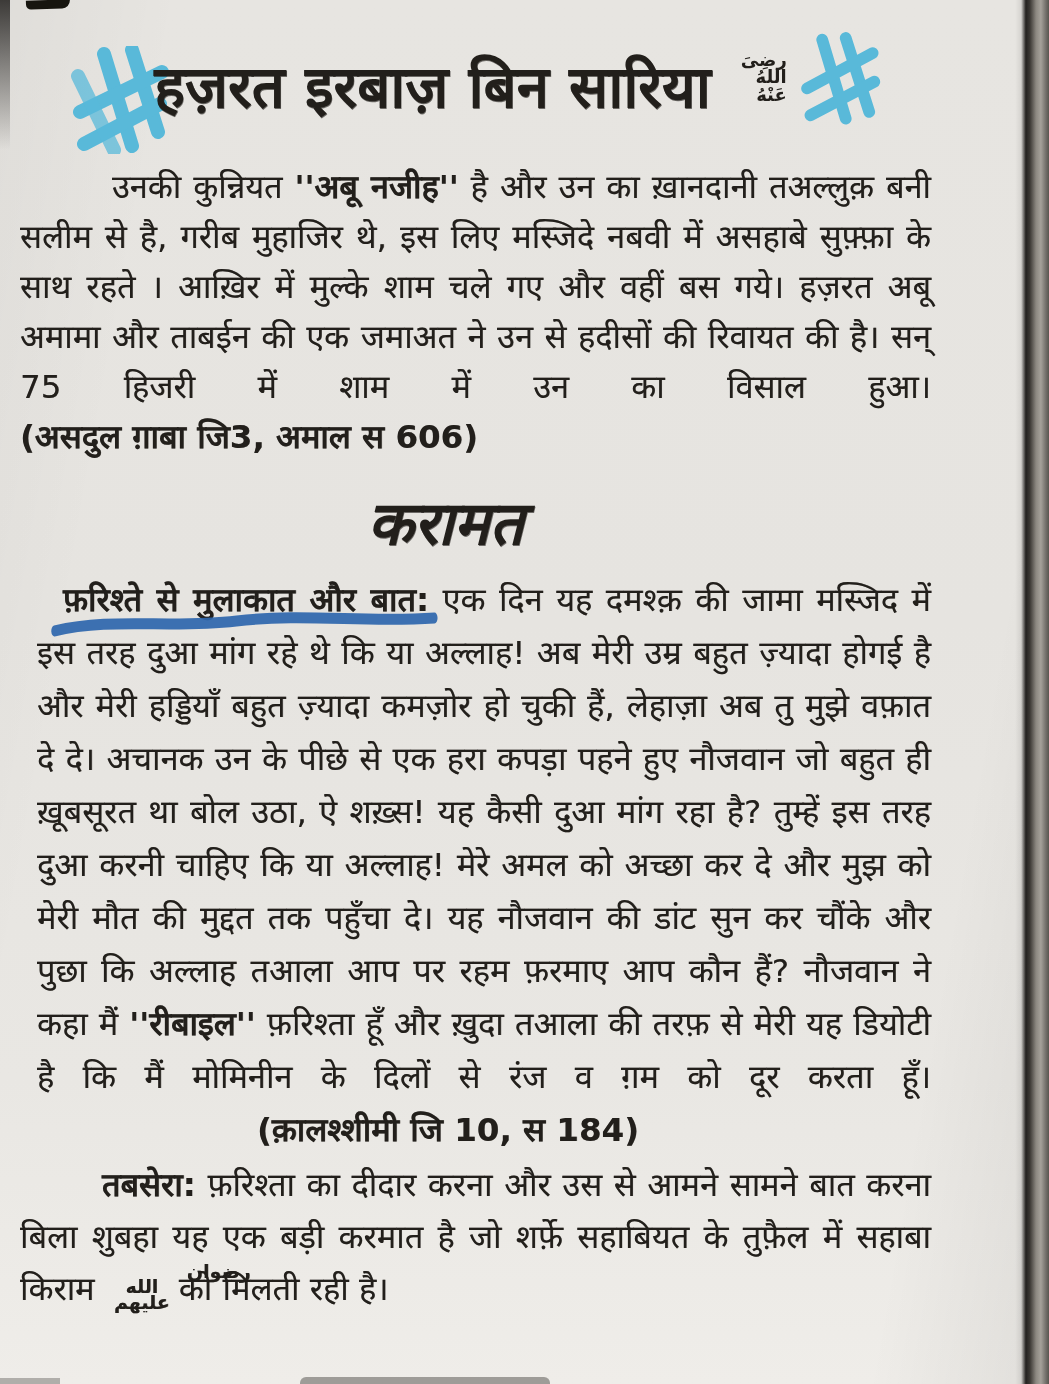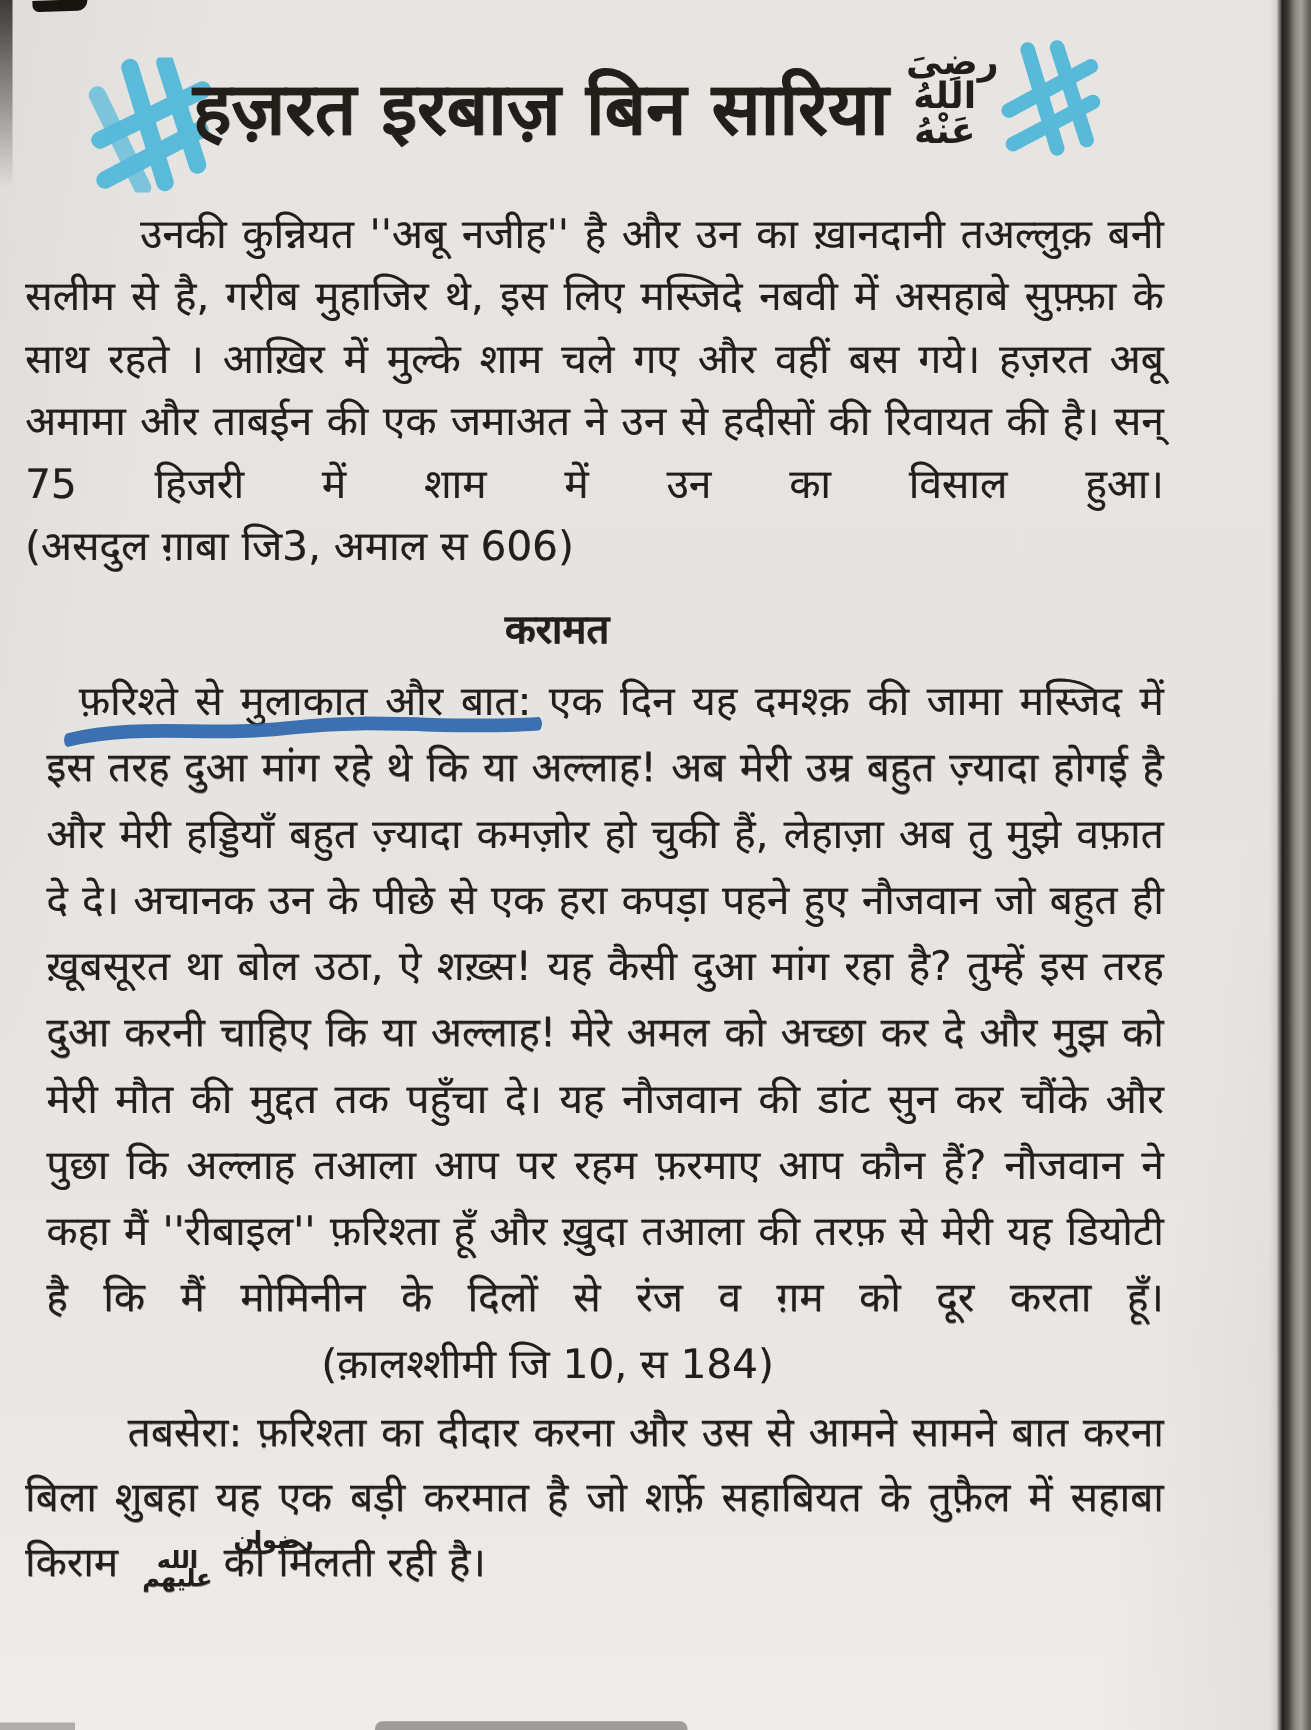--- a/index.html
+++ b/index.html
@@ -47,43 +47,44 @@
   .hash{flex:0 0 auto;}
   .hash-left{width:100px;height:108px;margin-right:-16px;margin-top:26px;}
   .hash-right{width:84px;height:96px;margin-left:10px;margin-top:-14px;}
   h1{
     margin:0;
     font-size:58px;line-height:1.15;font-weight:bold;
     letter-spacing:0px;white-space:nowrap;
     text-shadow:0.5px 0.5px 0 rgba(25,22,18,0.6);
   }
   .honorific{
-    font-size:29px;line-height:0.95;font-weight:bold;
-    margin:-20px 0 0 14px;display:inline-block;width:62px;text-align:center;
+    font-size:18px;line-height:0.95;font-weight:bold;
+    margin:-20px 0 0 14px;display:inline-block;width:62px;text-align:right;
     word-spacing:100px; 
   }
   
   .body{
     margin:0;
     font-size:32.5px;line-height:50px;
     text-align:justify;
     text-shadow:0.3px 0.3px 0 rgba(25,22,18,0.5);
   }
   .para-intro{text-indent:92px;margin-top:8px;}
   .para-karamat{text-indent:26px;line-height:53px;margin-left:17px;}
   .para-tabsera{text-indent:82px;line-height:52px;margin-top:2px;}
-  b{font-weight:normal;}
+  b{font-weight:bold;}
   .cite1{white-space:nowrap;}
   .cite2{margin-left:220px;white-space:nowrap;}
   
   h2{
     margin:18px 60px 12px 0;
     text-align:center;
-    font-size:32px;font-weight:bold;
+    font-size:60px;font-weight:bold;
     text-shadow:0.6px 0.6px 0 rgba(25,22,18,0.6);
+    font-style:italic;
   }
   
   .lead-underline{position:relative;white-space:nowrap;}
   .lead-underline svg{
     position:absolute;left:-12px;bottom:-20px;
     width:calc(100% + 22px);height:30px;pointer-events:none;
   }
   
   .seal{
     font-size:19px;letter-spacing:-1px;font-weight:bold;

